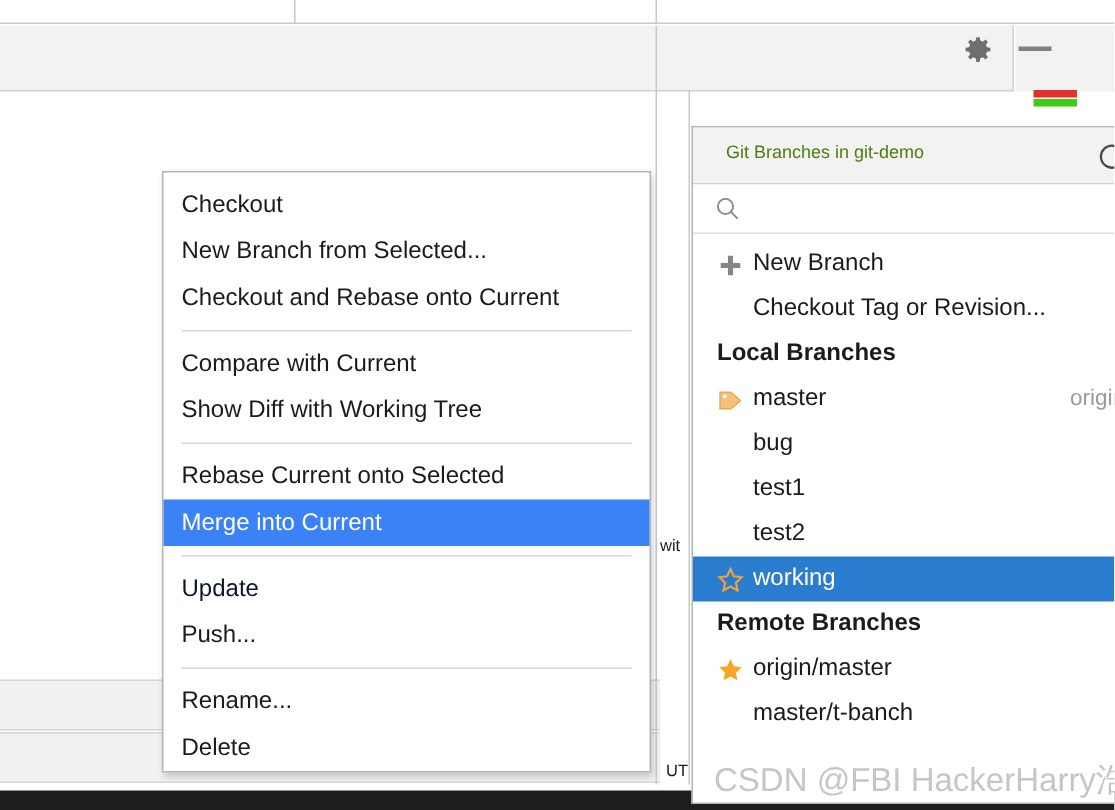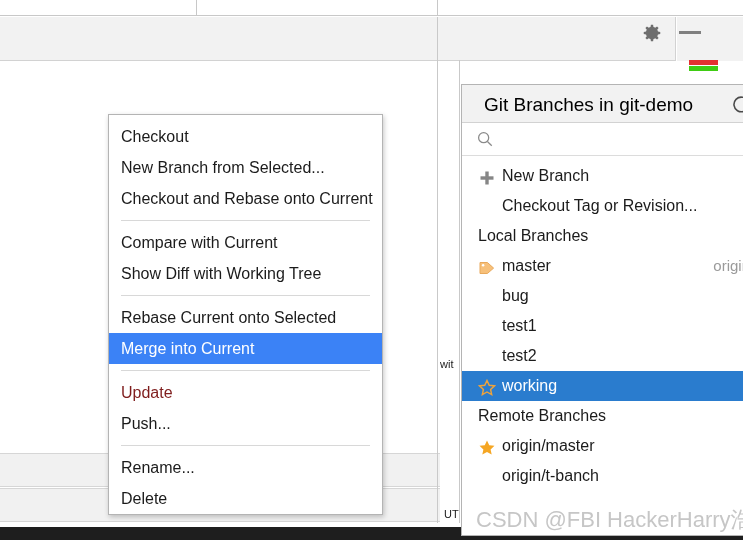--- a/index.html
+++ b/index.html
@@ -70,39 +70,39 @@
     white-space: nowrap;
   }
 
   .bottom-bar {
     position: absolute; left: 0; bottom: 0; width: 743px; height: 13px;
     background: #1e1e1e;
   }
 
   
   .context-menu {
-    position: absolute; left: 108px; top: 114px; width: 275px;
+    position: absolute; left: 108px; top: 114px; width: 326px;
     background: #ffffff;
     border: 1px solid #b4b4b4;
     box-shadow: 1px 2px 5px rgba(0,0,0,0.22);
     box-sizing: border-box;
     padding: 6px 0 0 0;
     z-index: 20;
   }
   .menu-item {
     height: 31px;
     line-height: 31px;
     padding: 0 12px;
     font-size: 16px;
     color: #1b1b1b;
     white-space: nowrap;
     overflow: hidden;
   }
   .menu-item.selected { background: #3b82f6; color: #ffffff; }
-  .menu-item.disabled { color: #7f1d1d; }
+  .menu-item.disabled { color: #0f172a; }
   .menu-sep { height: 1px; background: #d8d8d8; margin: 6px 12px; }
 
   
   .branches-panel {
     position: absolute; left: 461px; top: 84px; width: 282px; height: 452px;
     background: #ffffff;
     border: 1px solid #b4b4b4;
     border-right: none;
     box-sizing: border-box;
     z-index: 30;
@@ -110,22 +110,22 @@
   }
   .panel-header {
     position: relative;
     height: 38px;
     background: #f2f2f2;
     border-bottom: 1px solid #d2d2d2;
     box-sizing: border-box;
   }
   .panel-title {
     position: absolute; left: 22px; top: 9px;
-    font-size: 19px;
-    color: #000000;
+    font-size: 12px;
+    color: #4d7c0f;
     white-space: nowrap;
   }
   .refresh-icon {
     position: absolute; left: 268px; top: 9px; width: 22px; height: 22px;
   }
   .search-row {
     position: relative;
     height: 33px;
     background: #ffffff;
     border-bottom: 1px solid #dcdcdc;
@@ -155,21 +155,21 @@
   .row-label { position: absolute; left: 40px; top: 0; }
   .row-label.indented { left: 40px; }
   .row-right {
     position: absolute; right: -32px; top: 0;
     color: #9a9a9a;
     font-size: 15px;
   }
   .group-header {
     height: 30px; line-height: 30px;
     padding-left: 16px;
-    font-size: 16px; font-weight: normal;
+    font-size: 16px; font-weight: bold;
     color: #1b1b1b;
   }
 
   
   .watermark {
     position: absolute; left: 476px; top: 505px;
     font-size: 22px;
     color: #c6c6c6;
     white-space: nowrap;
     z-index: 60;
@@ -315,21 +315,21 @@
       <div class="list-row">
         <div class="row-icon">
           <svg width="18" height="18" viewBox="0 0 20 20">
             <path d="M10 1.6l2.5 5.3 5.8.7-4.3 4 1.2 5.7L10 14.4 4.8 17.3 6 11.6 1.7 7.6l5.8-.7z" fill="#f5a623"></path>
           </svg>
         </div>
         <div class="row-label">origin/master</div>
       </div>
 
       <div class="list-row">
-        <div class="row-label indented">origin/t-banch</div>
+        <div class="row-label indented">master/t-banch</div>
       </div>
 
     </div>
   </div>
 
   <div class="watermark">CSDN @FBI HackerHarry浩</div>
 
   <div class="bottom-bar"></div>
 
 </div>

